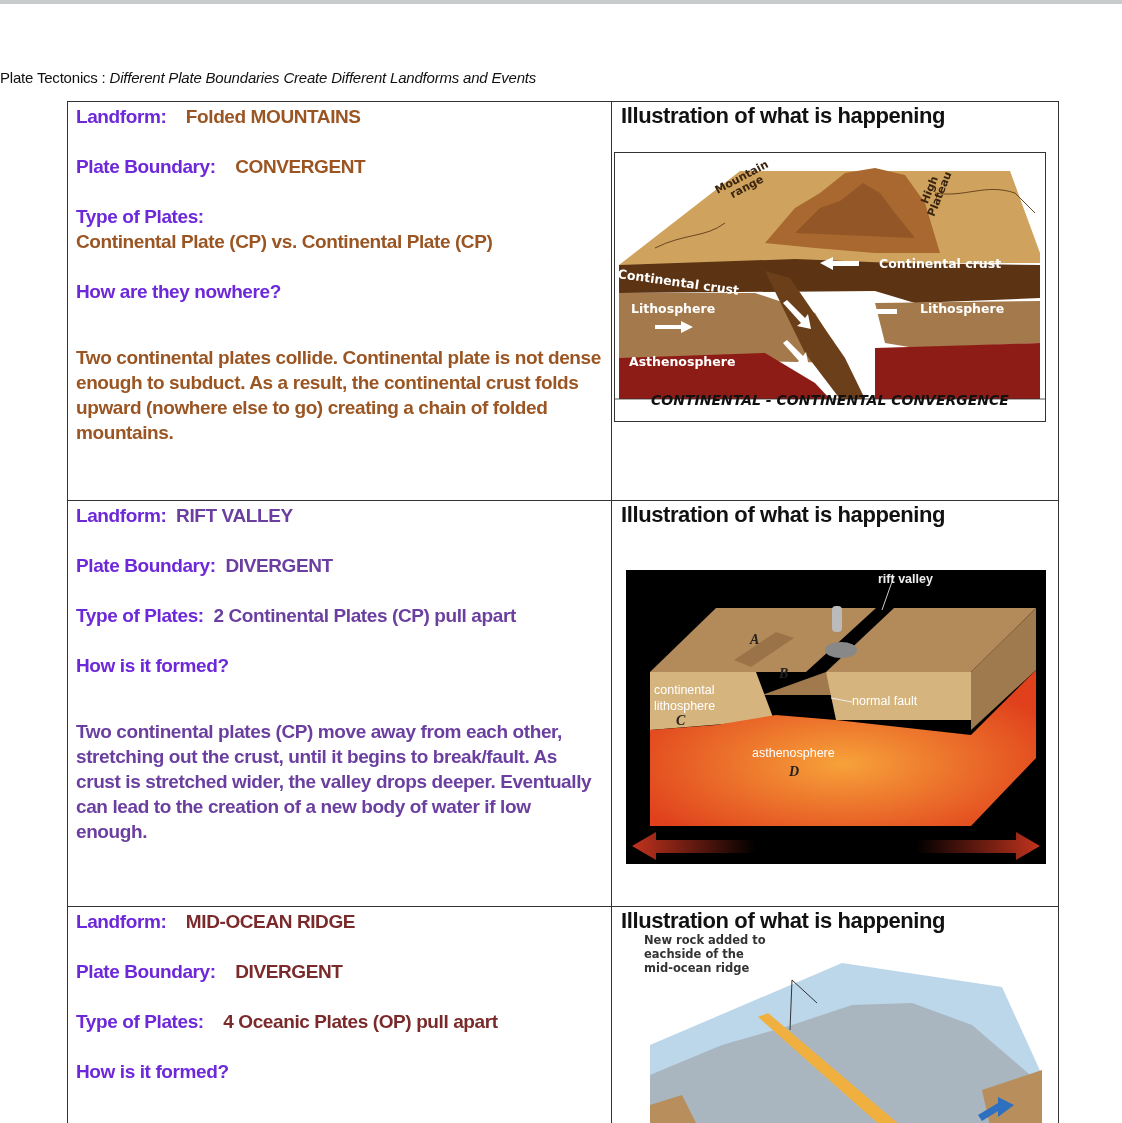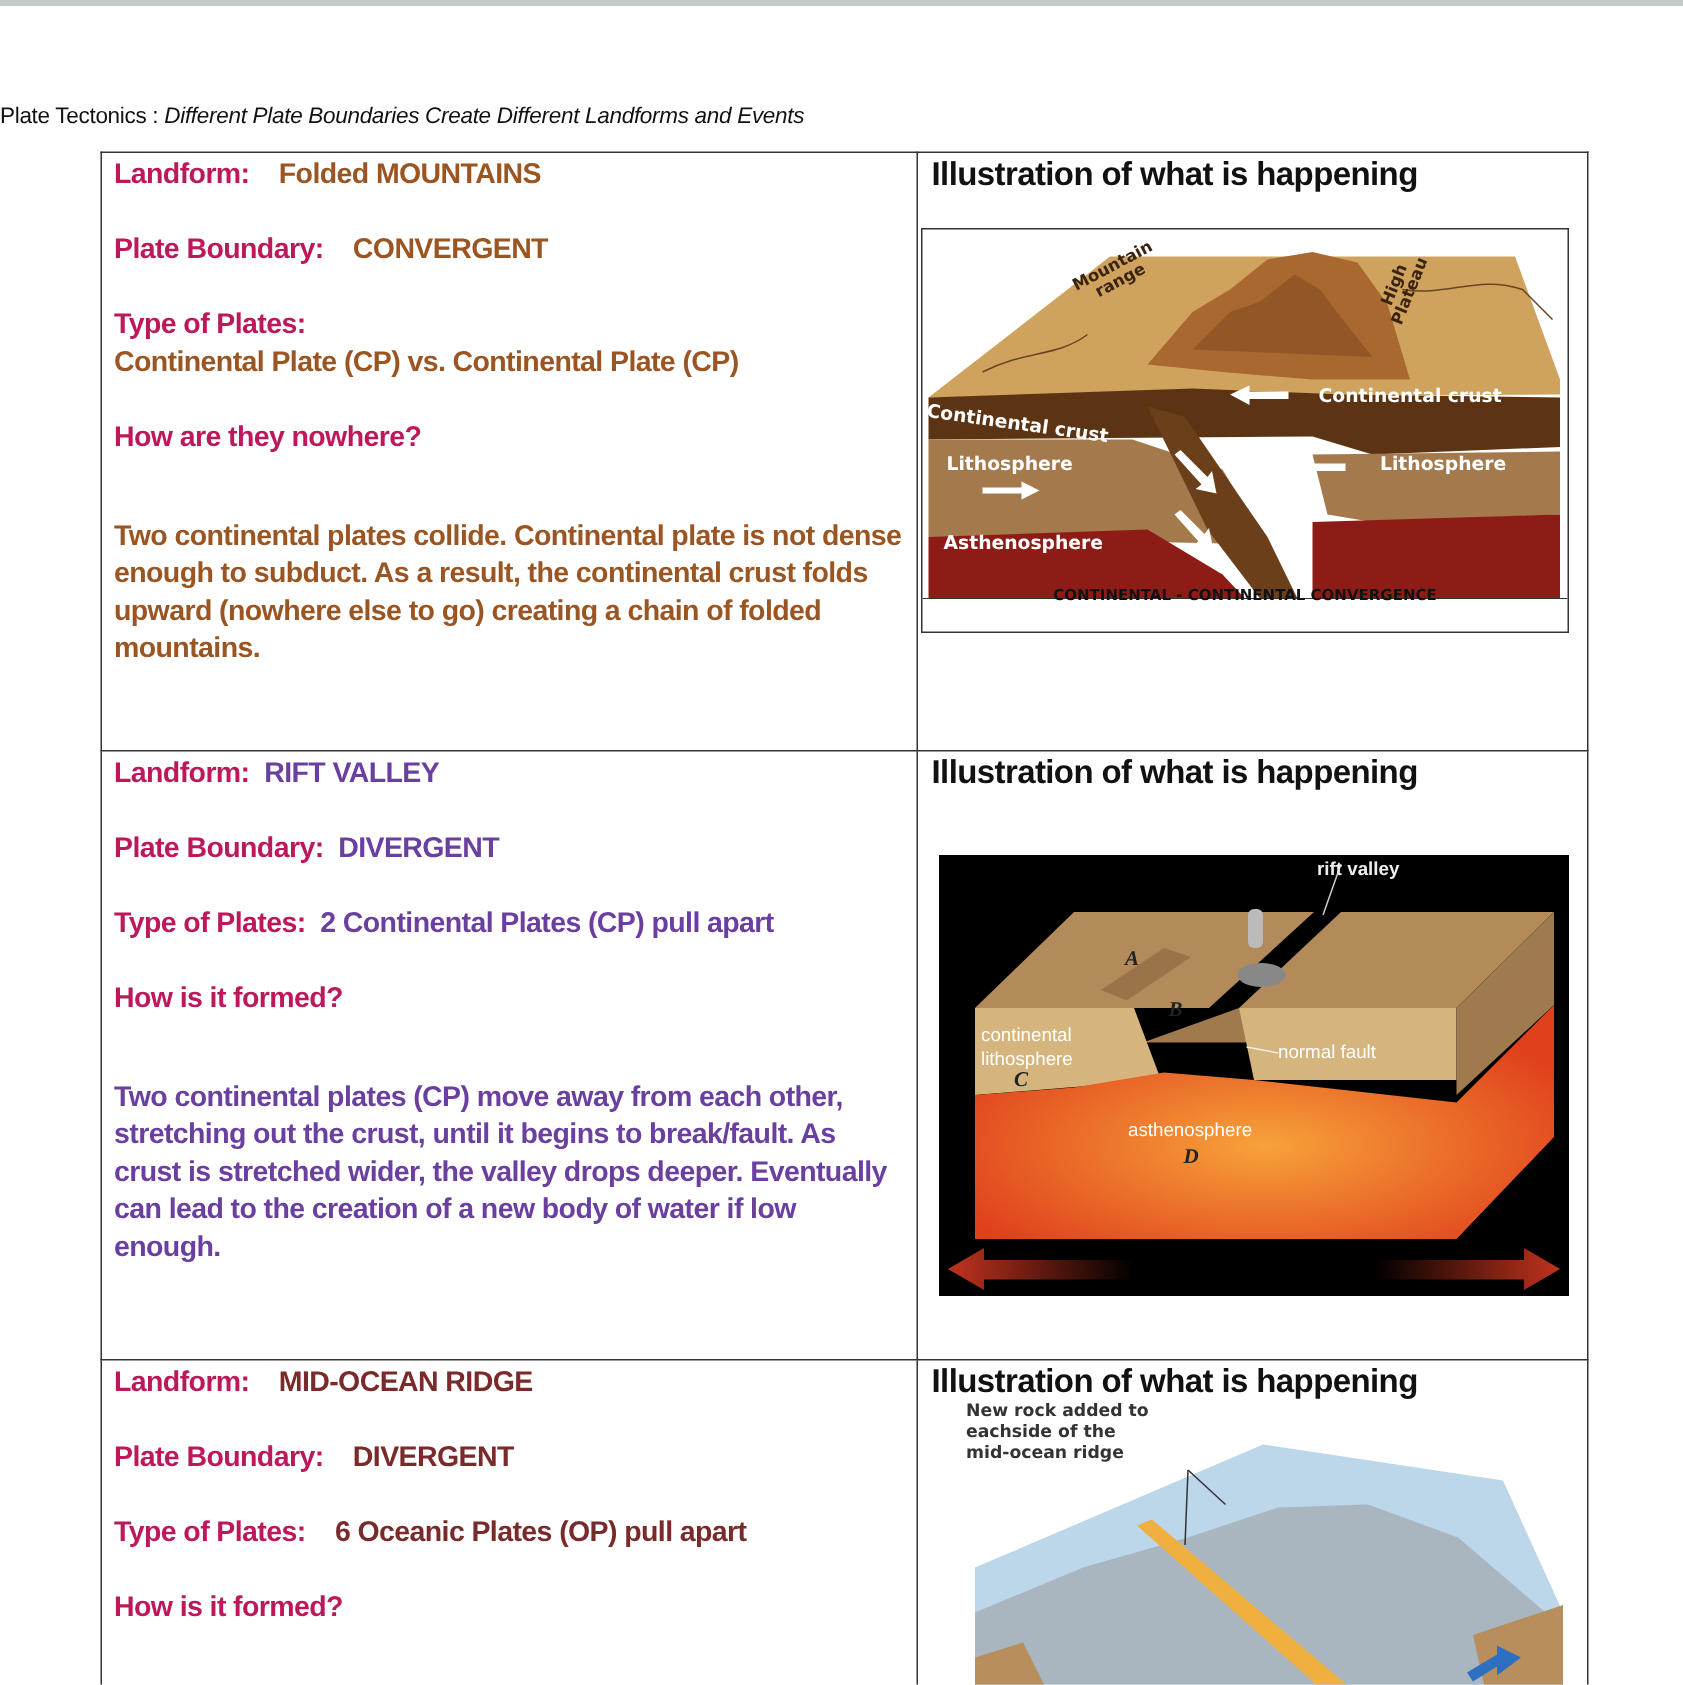--- a/index.html
+++ b/index.html
@@ -7,21 +7,21 @@
          font-family:"Liberation Sans", sans-serif; }
   .topbar { position:absolute; left:0; top:0; width:1122px; height:4px; background:#c7cbcc; }
   .page-title { position:absolute; left:0; top:69px; width:1117px; 
                 font-size:15px; color:#111; letter-spacing:-0.2px; }
   .page-title .it { font-style:italic; }
   table.grid { position:absolute; left:67px; top:101px; border-collapse:collapse; table-layout:fixed; }
   table.grid td { border:1.5px solid #333; vertical-align:top; padding:0; position:relative; }
   td.left { width:543px; }
   td.right { width:446px; }
   .cell-inner { padding:2px 8px 0 8px; font-weight:bold; font-size:19px; letter-spacing:-0.4px; line-height:25px; }
-  .lbl { color:#be185d; }
+  .lbl { color:#6d28d9; }
   .gap { height:25px; }
   .ill-title { padding:0 0 0 9px; font-weight:bold; font-size:22px; color:#111; letter-spacing:-0.4px; line-height:25px; margin-top:1px; }
   .brown { color:#9a5522; }
   .purple { color:#6b3fa0; }
   .maroon { color:#7a2a2a; }
   .desc { margin-top:16px; }
   .fig { position:absolute; }
   .figtext { position:absolute; font-family:"DejaVu Sans", sans-serif; font-weight:bold; white-space:nowrap; }
 </style>
 </head>
@@ -86,21 +86,21 @@
         </div>
         <div class="figtext" style="left:296px; top:28px; font-size:11px; color:#3a2410; transform:rotate(-68deg); line-height:11px; text-align:center;">
           <div>High</div>
           <div>Plateau</div>
         </div>
         <div class="figtext" style="left:4px; top:113px; font-size:12.5px; color:#fff; transform:rotate(8deg); transform-origin:left top;">Continental crust</div>
         <div class="figtext" style="left:264px; top:103px; font-size:12.5px; color:#fff;">Continental crust</div>
         <div class="figtext" style="left:16px; top:148px; font-size:12.5px; color:#fff;">Lithosphere</div>
         <div class="figtext" style="left:305px; top:148px; font-size:12.5px; color:#fff;">Lithosphere</div>
         <div class="figtext" style="left:14px; top:201px; font-size:12.5px; color:#fff;">Asthenosphere</div>
-        <div class="figtext" style="left:0; width:430px; text-align:center; top:239px; font-size:10px; color:#111; ">CONTINENTAL - CONTINENTAL CONVERGENCE</div>
+        <div class="figtext" style="left:0; width:430px; text-align:center; top:239px; font-size:14px; color:#111; font-style:italic;">CONTINENTAL - CONTINENTAL CONVERGENCE</div>
       </div>
     </td>
   </tr>
 
   <tr style="height:406px;">
     <td class="left">
       <div class="cell-inner">
         <div><span class="lbl">Landform:</span>&nbsp;&nbsp;<span class="purple">RIFT VALLEY</span></div>
         <div class="gap"></div>
         <div><span class="lbl">Plate Boundary:</span>&nbsp;&nbsp;<span class="purple">DIVERGENT</span></div>
@@ -168,21 +168,21 @@
     </td>
   </tr>
 
   <tr style="height:230px;">
     <td class="left">
       <div class="cell-inner">
         <div><span class="lbl">Landform:</span>&nbsp;&nbsp;&nbsp;&nbsp;<span class="maroon">MID-OCEAN RIDGE</span></div>
         <div class="gap"></div>
         <div><span class="lbl">Plate Boundary:</span>&nbsp;&nbsp;&nbsp;&nbsp;<span class="maroon">DIVERGENT</span></div>
         <div class="gap"></div>
-        <div><span class="lbl">Type of Plates:</span>&nbsp;&nbsp;&nbsp;&nbsp;<span class="maroon">6 Oceanic Plates (OP) pull apart</span></div>
+        <div><span class="lbl">Type of Plates:</span>&nbsp;&nbsp;&nbsp;&nbsp;<span class="maroon">4 Oceanic Plates (OP) pull apart</span></div>
         <div class="gap"></div>
         <div class="lbl">How is it formed?</div>
         <div class="gap"></div>
         <div class="maroon desc">Two oceanic plates (OP) move away from each other.</div>
       </div>
     </td>
     <td class="right">
       <div class="ill-title">Illustration of what is happening</div>
       <div class="fig" style="left:30px; top:28px; width:400px; height:200px;">
         <svg width="400" height="200" viewBox="0 0 400 200">

